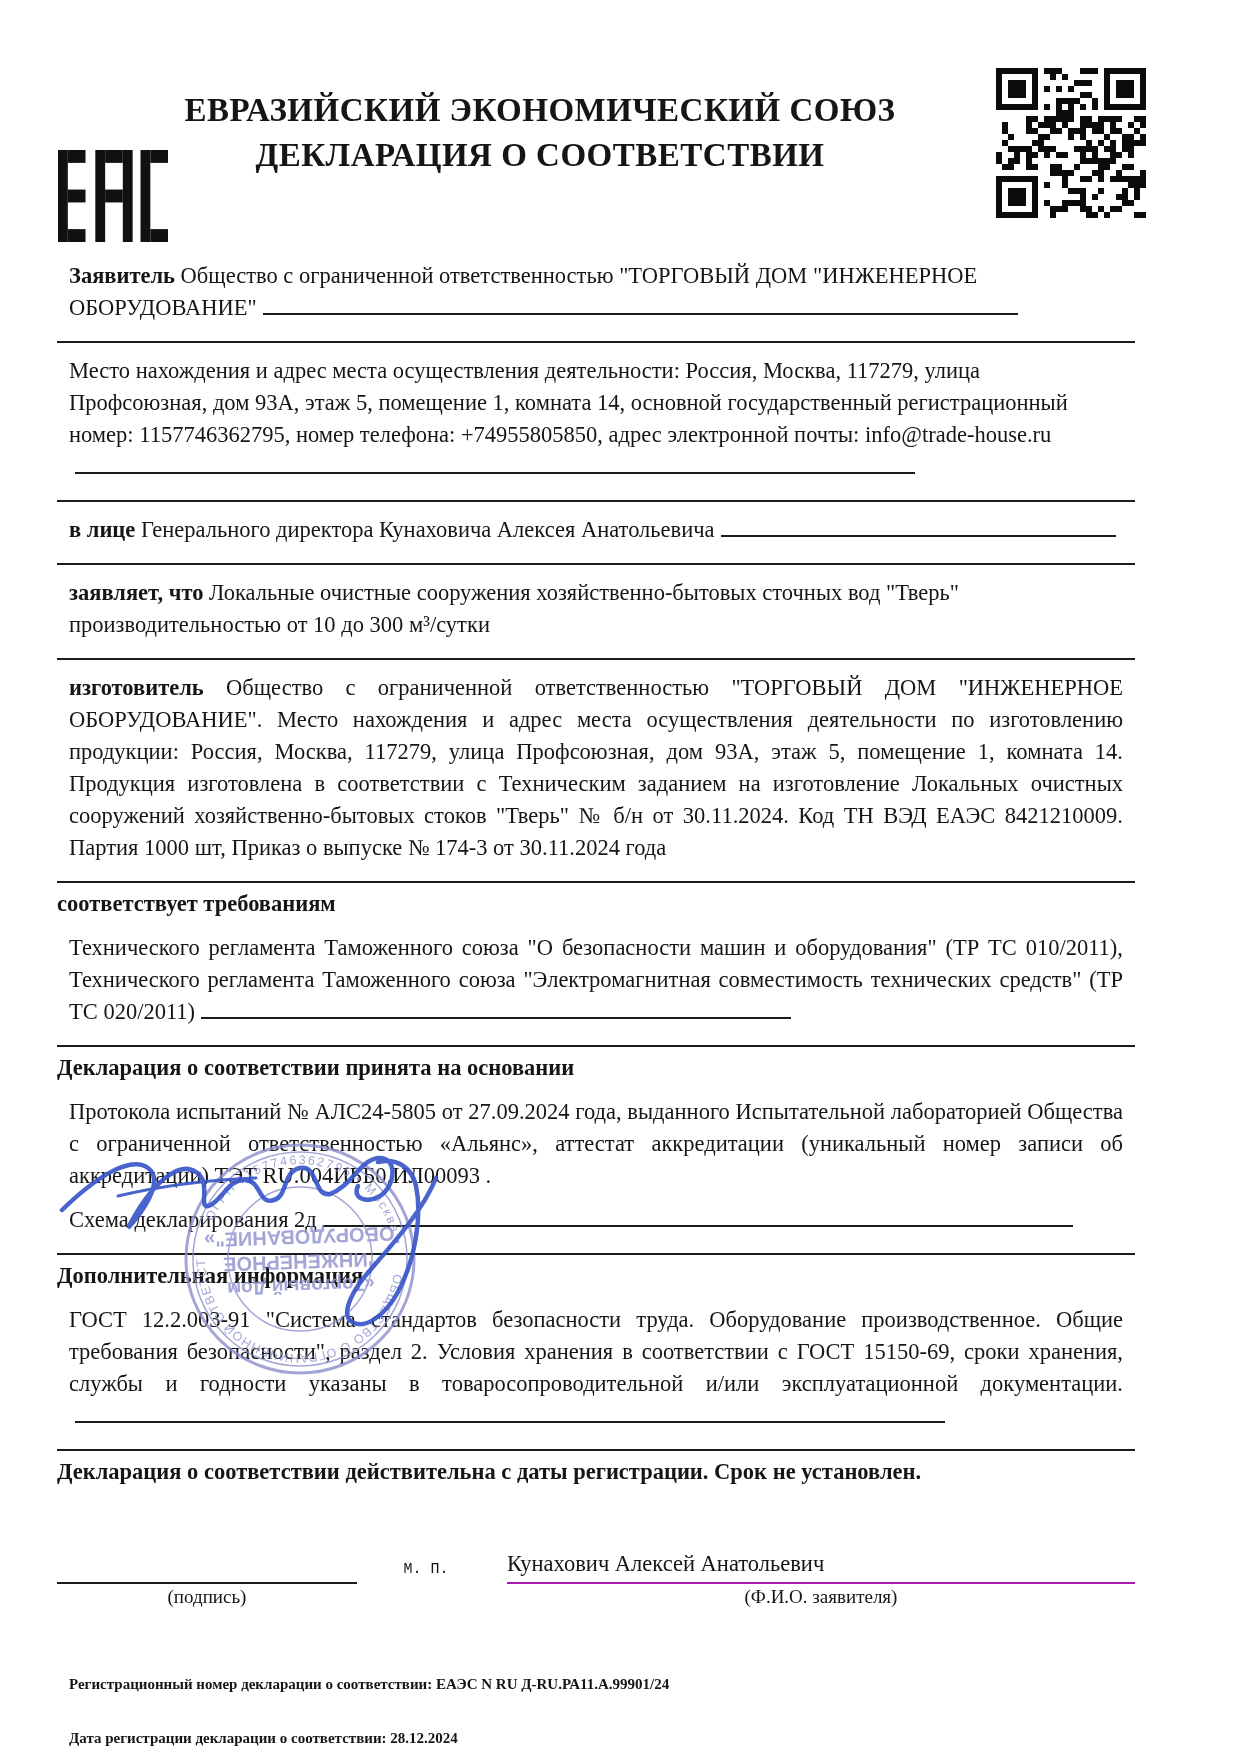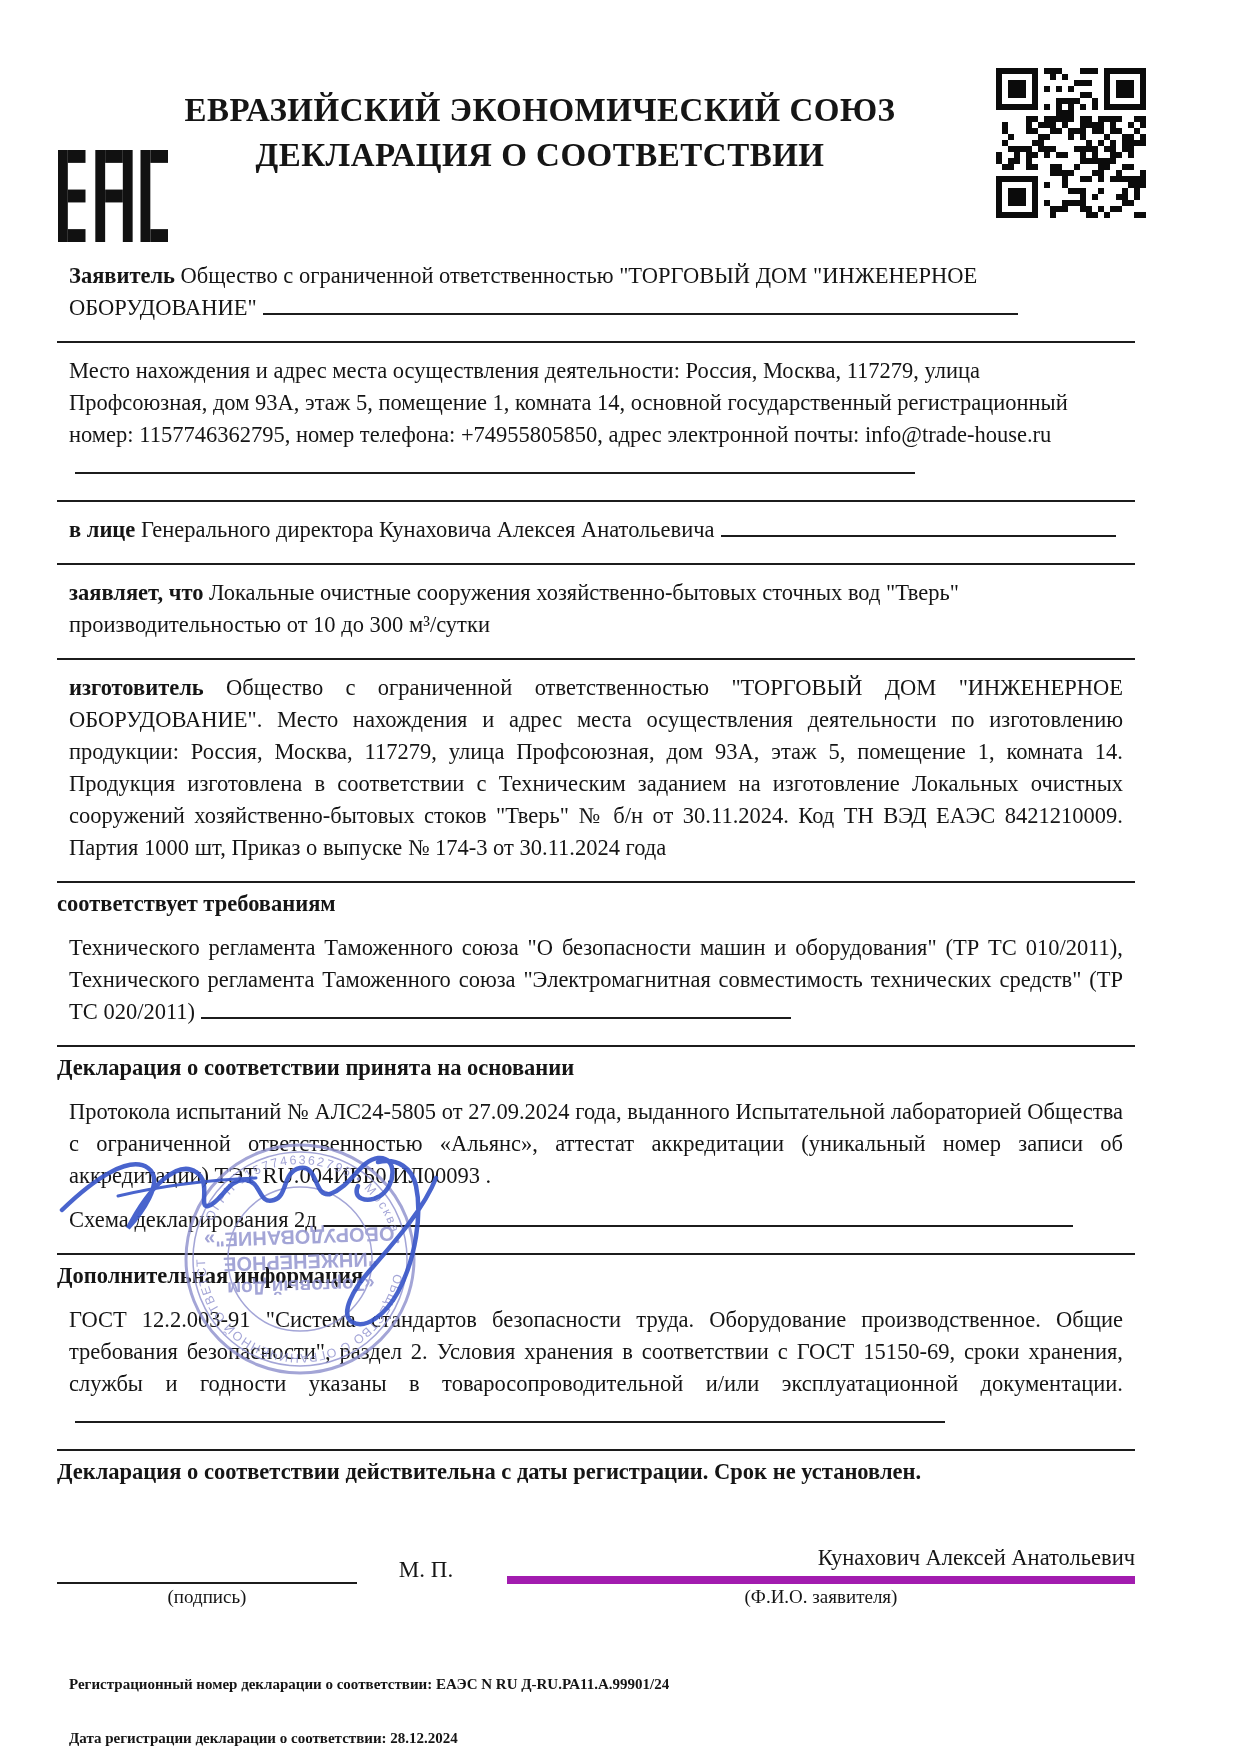--- a/index.html
+++ b/index.html
@@ -25,23 +25,23 @@
   b{font-weight:bold;}
   .tail{display:inline-block;border-bottom:2px solid #1c1c1c;height:5px;
         max-width:98%;vertical-align:baseline;margin-left:6px;}
   .h{font-weight:bold;margin:4px 0 6px 0;}
 
   
   .sigrow{display:flex;align-items:flex-end;margin-top:10px;height:112px;}
   .sigleft{width:300px;}
   .sigleft .line{border-bottom:2px solid #1c1c1c;height:0;}
   .cap{font-size:19px;text-align:center;line-height:26px;}
-  .mp{width:110px;text-align:center;font-size:23px;padding:0 0 24px 14px;}
+  .mp{width:110px;text-align:center;font-size:15px;padding:0 0 24px 14px;font-family:Liberation Mono, monospace;}
   .sigright{flex:1;margin-left:26px;}
-  .sigright .name{text-align:right;border-bottom:8px solid #a21caf;
+  .sigright .name{text-align:left;border-bottom:2px solid #a21caf;
                   padding-bottom:2px;}
   .regline{font-weight:bold;font-size:15px;margin-top:22px;}
   .regline.first{margin-top:58px;}
 
   .overlay{position:absolute;left:0;top:0;width:1240px;height:1755px;
            pointer-events:none;}
 </style>
 </head>
 <body>
 

